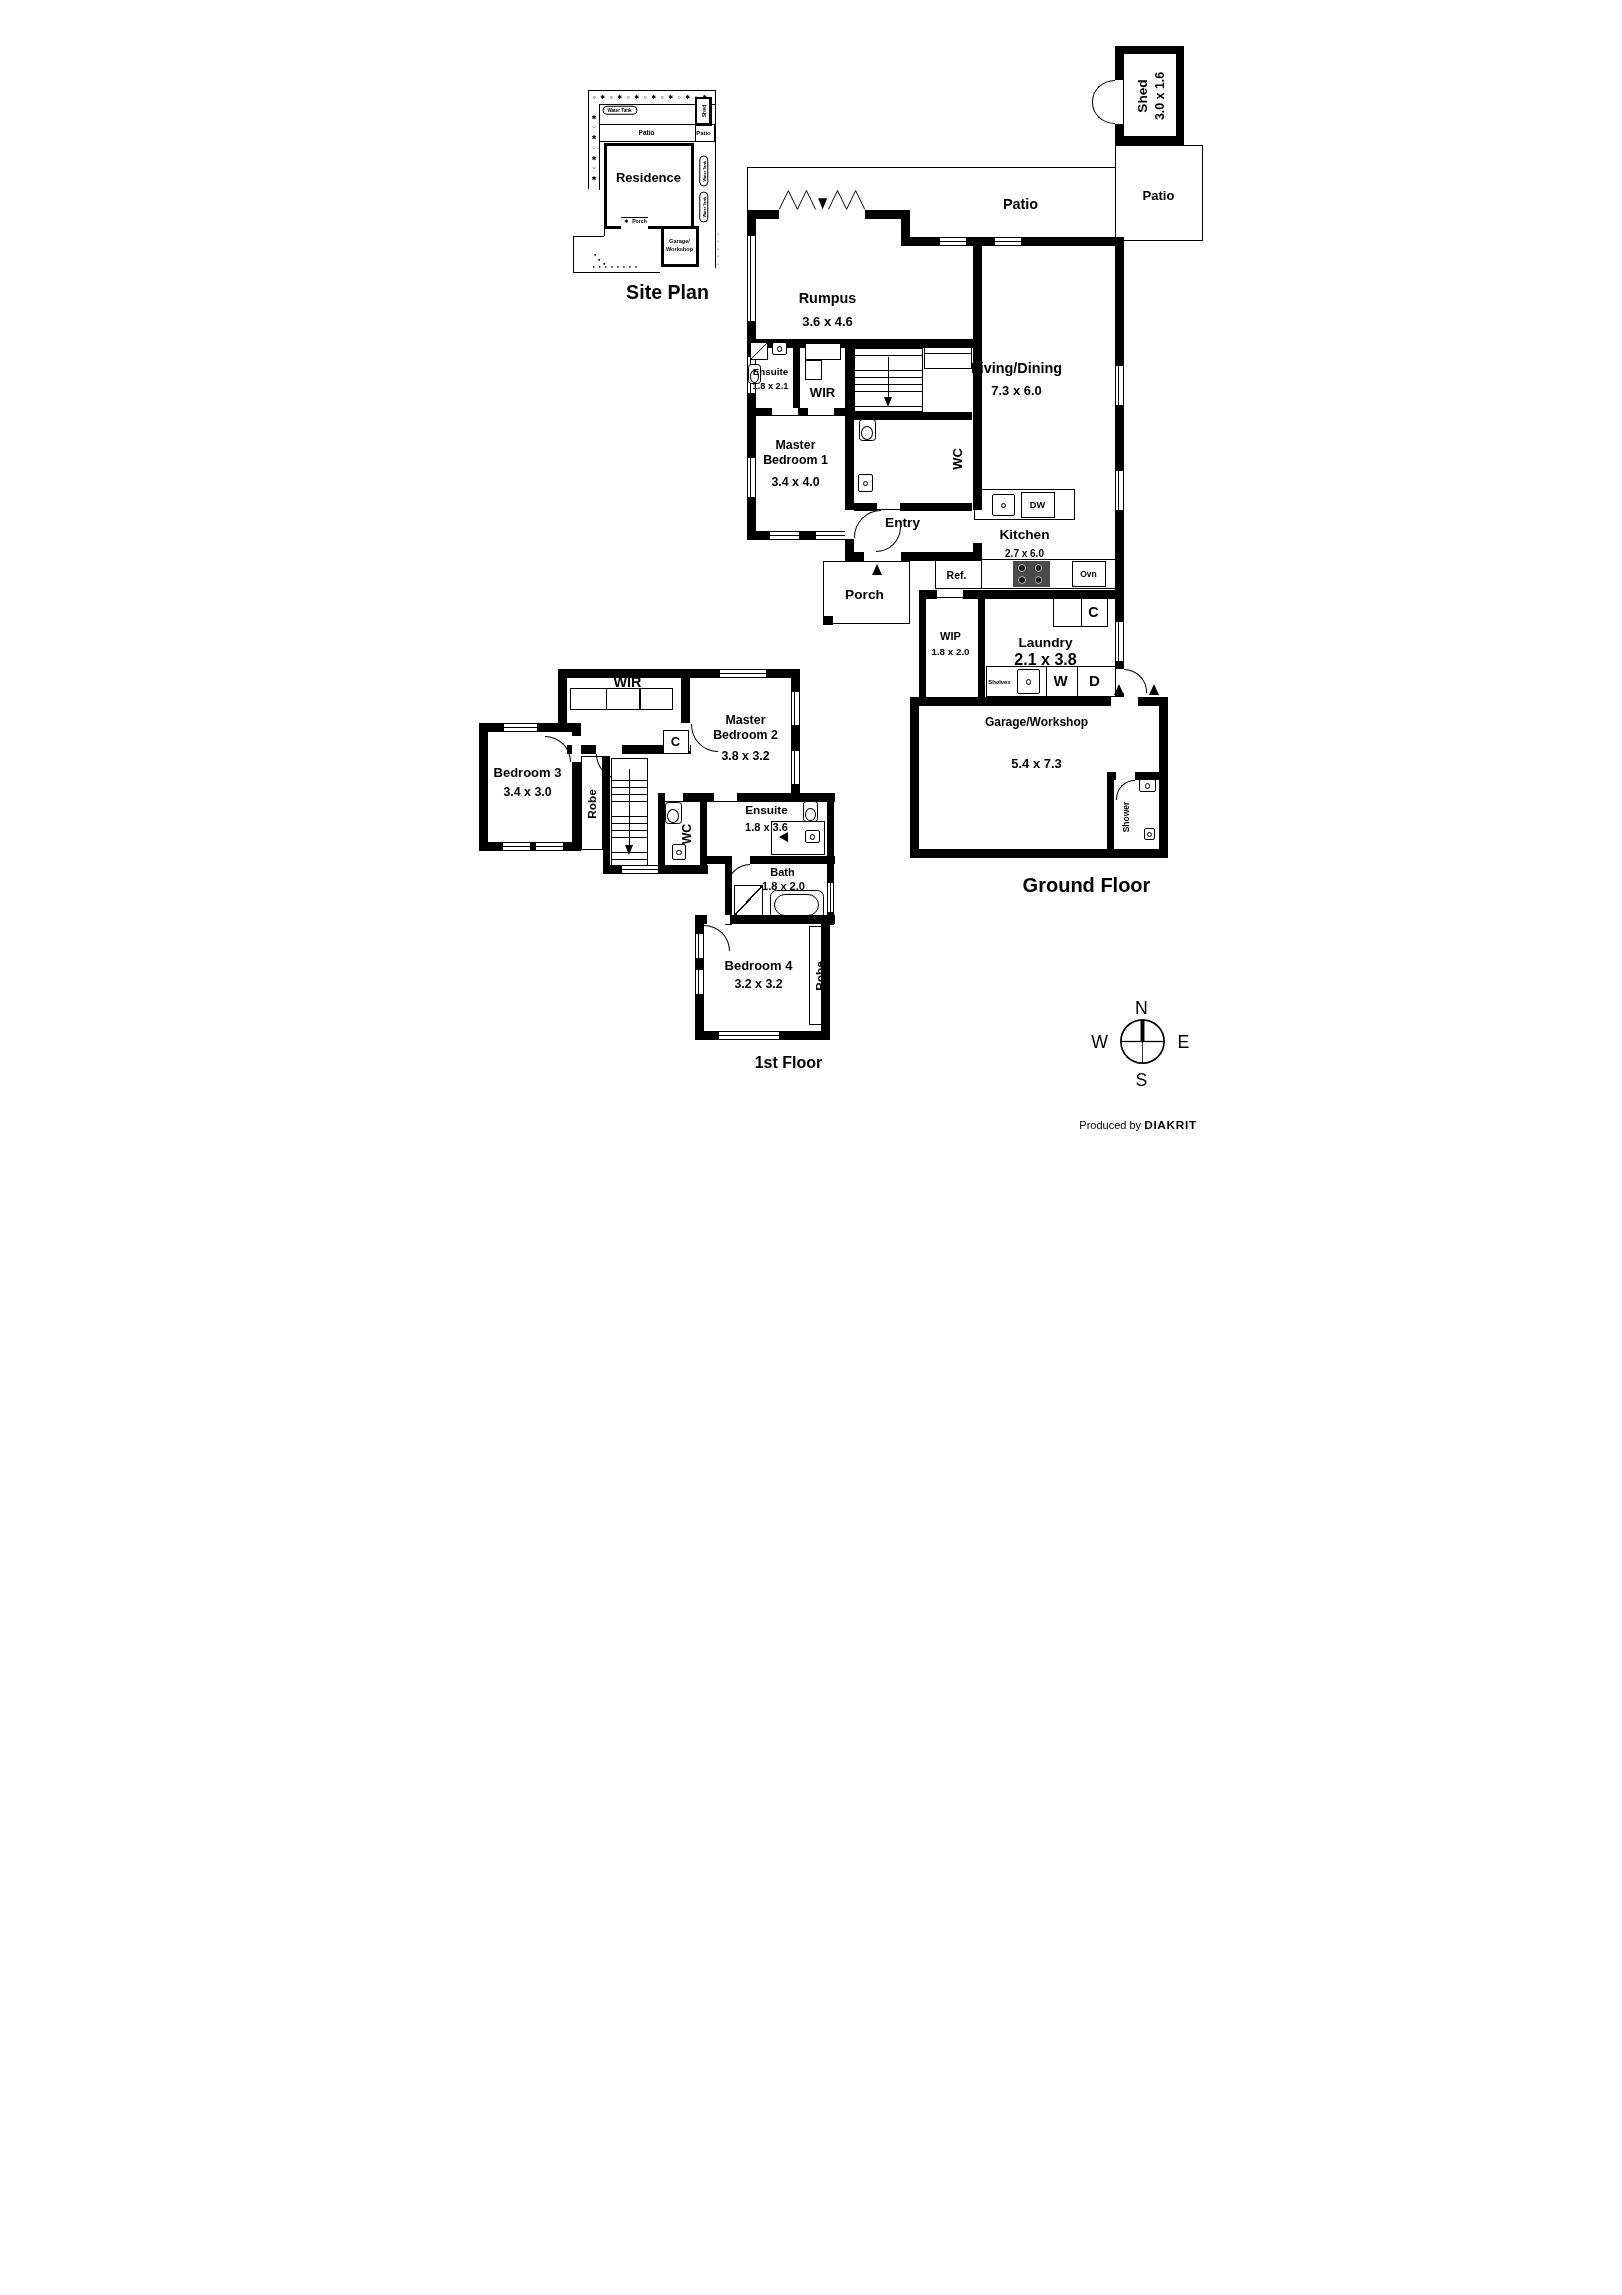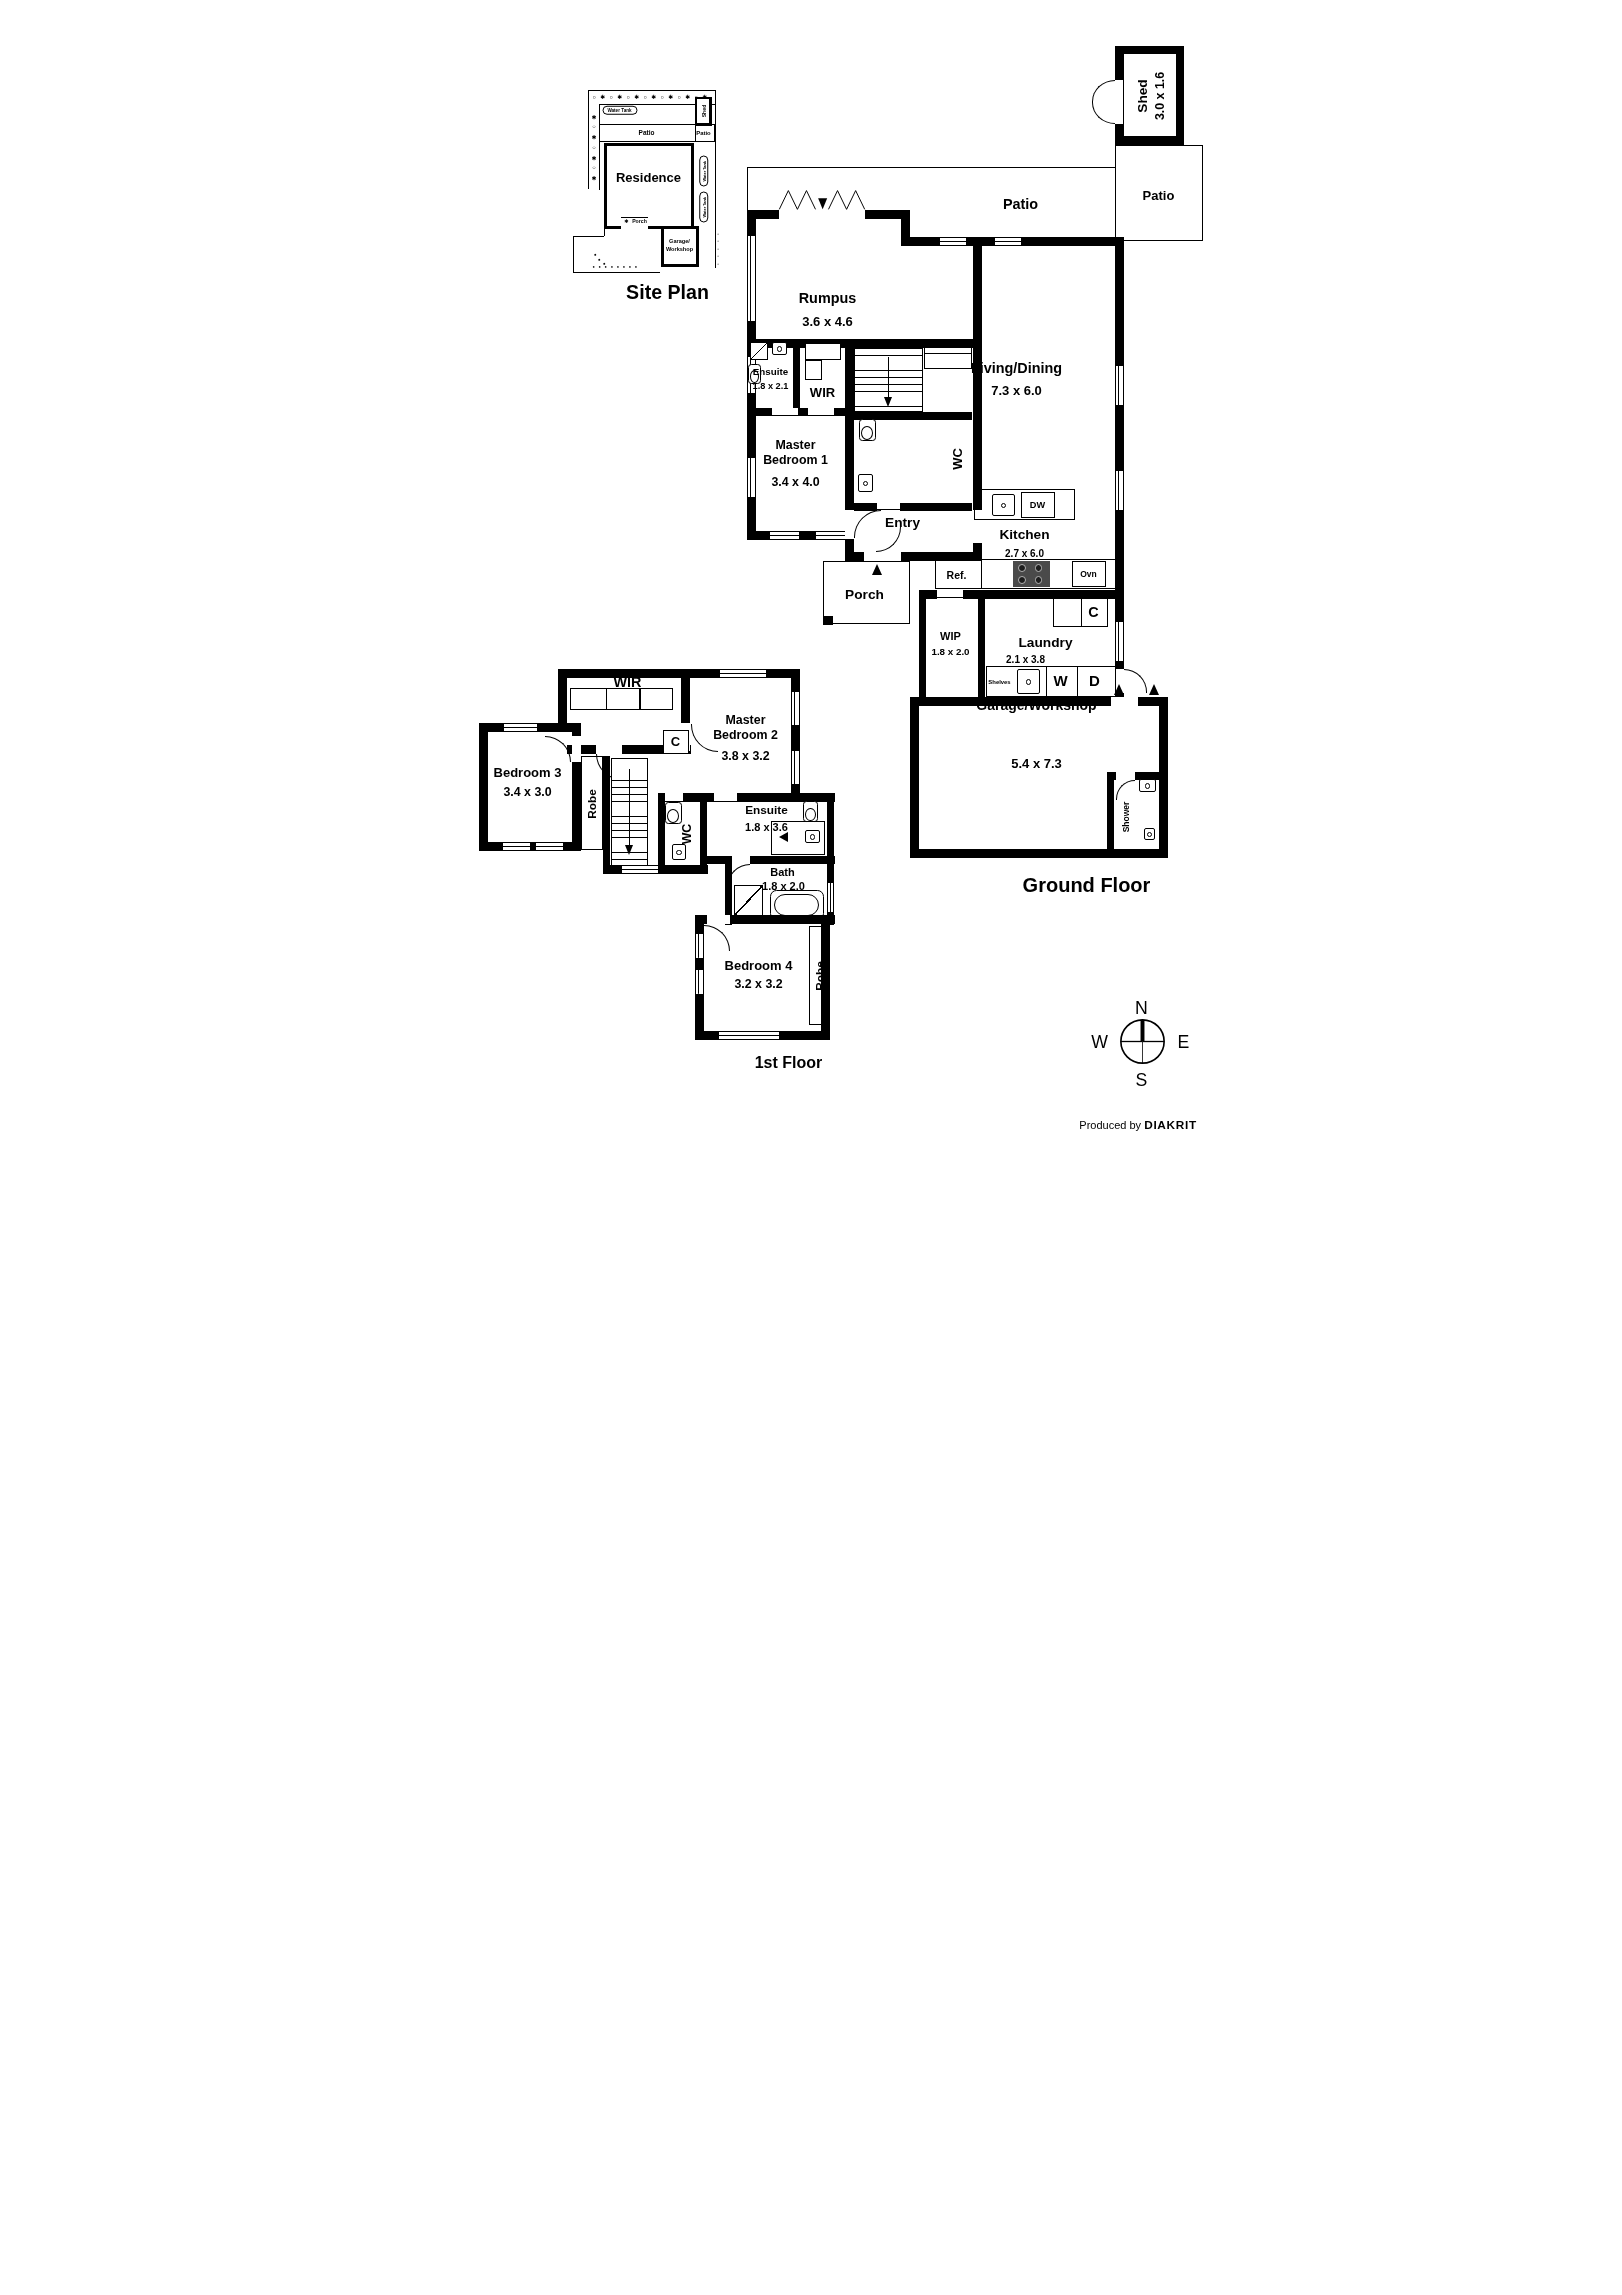--- a/index.html
+++ b/index.html
@@ -202,37 +202,37 @@
   <i class="ln" style="left:529px;top:597px;width:31px;height:0.7px"></i>
 
   <i class="w" style="left:513px;top:590px;width:7.9px;height:116px"></i>
   <i class="w" style="left:572px;top:590px;width:7.9px;height:116px"></i>
   <s class="lb" style="left:545px;top:636px;font-size:11px">WIP</s>
   <s class="lb" style="left:545px;top:652px;font-size:9.8px">1.8 x 2.0</s>
   <i class="fx" style="left:647px;top:598px;width:55px;height:29px"></i>
   <i class="ln" style="left:675px;top:598px;width:0.7px;height:29px"></i>
   <s class="lb" style="left:688px;top:612px;font-size:14.4px">C</s>
   <s class="lb" style="left:640px;top:643px;font-size:13.7px">Laundry</s>
-  <s class="lb" style="left:620px;top:660px;font-size:10px">2.1 x 3.8</s>
+  <s class="lb" style="left:640px;top:660px;font-size:16px">2.1 x 3.8</s>
   <i class="fxo" style="left:580px;top:666px;width:130px;height:31px"></i>
   <s class="lb" style="left:594px;top:682px;font-size:5.9px">Shelves</s>
   <i class="sk" style="left:611px;top:669px;width:23.6px;height:25px"></i>
   <i class="ln" style="left:640px;top:666px;width:0.7px;height:31px"></i>
   <i class="ln" style="left:671px;top:666px;width:0.7px;height:31px"></i>
   <s class="lb" style="left:655px;top:681px;font-size:15px">W</s>
   <s class="lb" style="left:689px;top:681px;font-size:15px">D</s>
 
   <i class="w" style="left:504px;top:697px;width:258px;height:9.2px"></i>
   <i style="left:705px;top:697px;width:27.5px;height:9.2px;background:#fff"></i>
   <i class="tu" style="left:708px;top:684px"></i>
   <i class="tu" style="left:743px;top:684px"></i>
   <i class="w" style="left:504px;top:697px;width:9.2px;height:161px"></i>
   <i class="w" style="left:753px;top:697px;width:9.2px;height:161px"></i>
   <i class="w" style="left:504px;top:849px;width:258px;height:9.2px"></i>
-  <s class="lb" style="left:631px;top:705px;font-size:14px">Garage/Workshop</s>
+  <s class="lb" style="left:631px;top:723px;font-size:12px">Garage/Workshop</s>
   <s class="lb" style="left:631px;top:764px;font-size:13px">5.4 x 7.3</s>
   <i class="w" style="left:701px;top:772px;width:7.9px;height:77px"></i>
   <i class="w" style="left:701px;top:772px;width:54px;height:7.9px"></i>
   <i style="left:710px;top:772px;width:19.6px;height:7.9px;background:#fff"></i>
   <i class="a tl" style="left:710px;top:780px;width:19.6px;height:19.6px"></i>
   <s class="vl" style="left:720px;top:817px;font-size:8.5px">Shower</s>
   <i class="sk" style="left:733px;top:779px;width:17px;height:13px"></i>
   <i class="sk" style="left:738px;top:828px;width:11.8px;height:11.8px"></i>
   <s class="lb" style="left:681px;top:885px;font-size:20px">Ground Floor</s>
 

